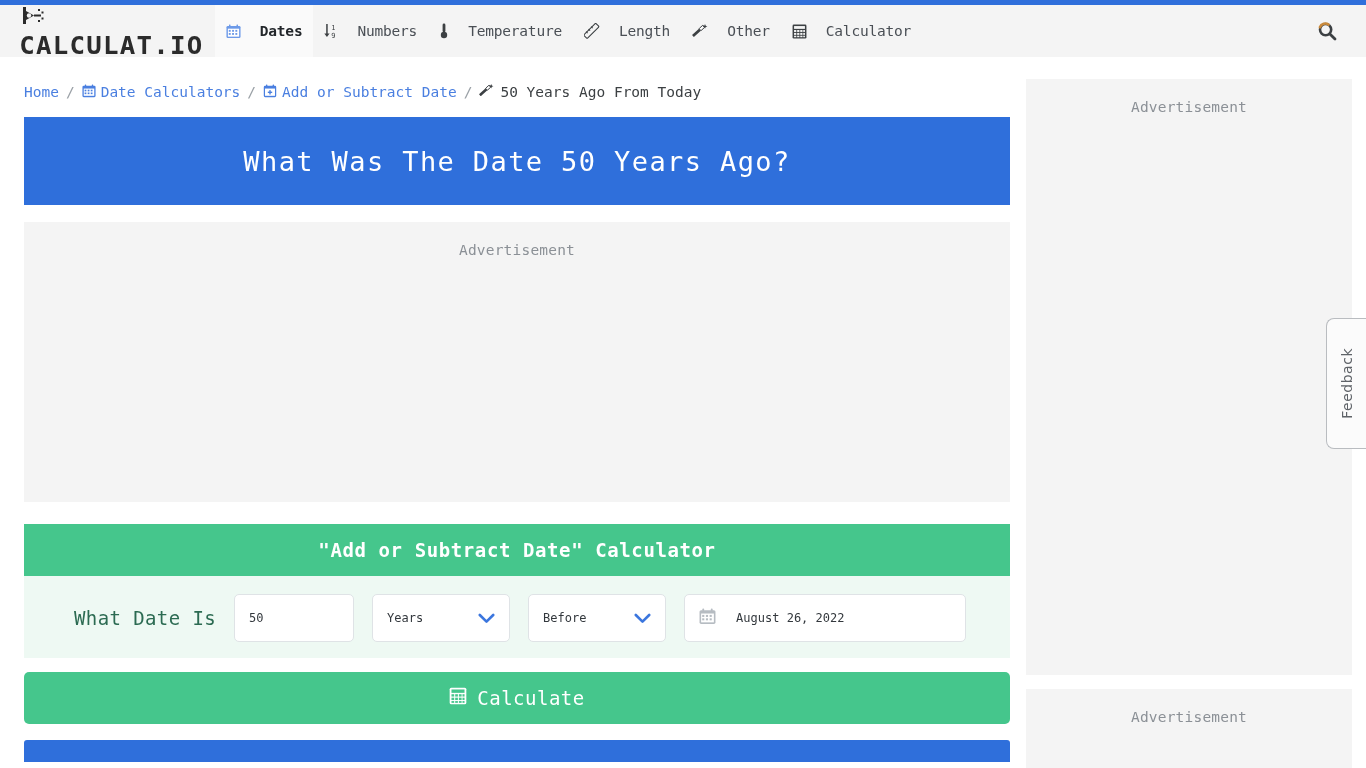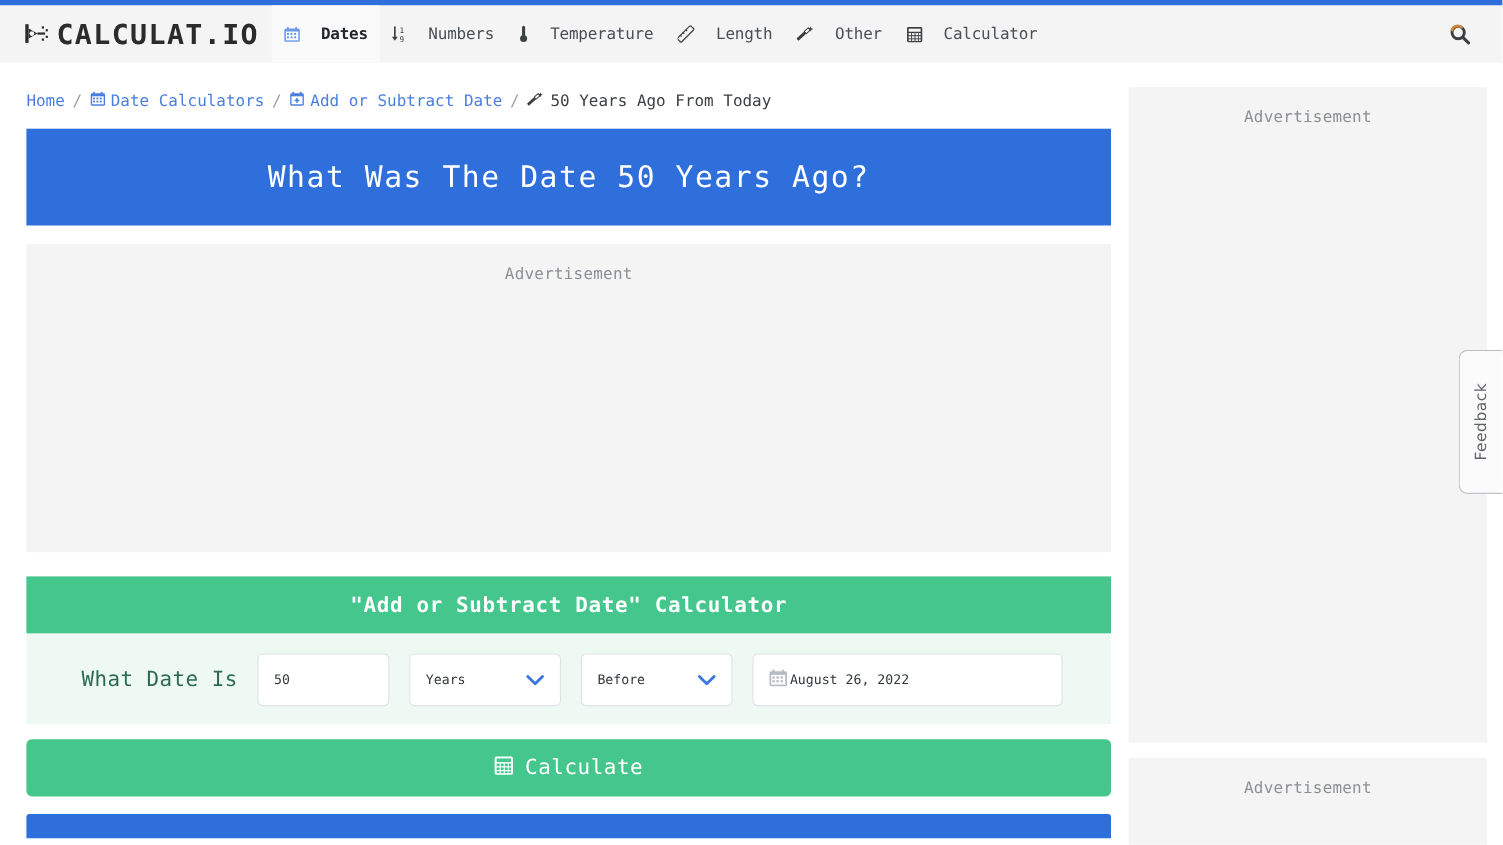--- a/index.html
+++ b/index.html
@@ -23,25 +23,25 @@
   .header {
     height: 52px;
     background: #f4f4f4;
     display: flex;
     align-items: stretch;
     position: relative;
   }
 
   .logo {
     display: flex;
-    align-items: center;
     padding-left: 22px;
     padding-right: 14px;
     gap: 6px;
     text-decoration: none;
+    flex-direction: column;
   }
   .logo-mark {
     width: 26px; height: 22px;
     display: block;
   }
   .logo-text {
     font-family: "DejaVu Sans Mono", "Liberation Mono", monospace;
     font-size: 25px;
     font-weight: 700;
     letter-spacing: 1.2px;
@@ -190,21 +190,21 @@
     align-items: center;
     padding: 0 14px;
     font-size: 12px;
     color: #33383d;
     white-space: nowrap;
   }
   .field.num { width: 120px; }
   .field.sel { gap: 12px; cursor: pointer; }
   .field.sel.unit { width: 138px; justify-content: space-between; }
   .field.sel.dir { width: 138px; justify-content: space-between; }
-  .field.date { width: 282px; gap: 2px; cursor: pointer; }
+  .field.date { width: 282px; gap: 20px; cursor: pointer; }
 
   .chev { display: inline-flex; }
 
   .calc-button {
     margin-top: 14px;
     background: #45c68c;
     border: none;
     border-radius: 5px;
     height: 52px;
     width: 100%;

